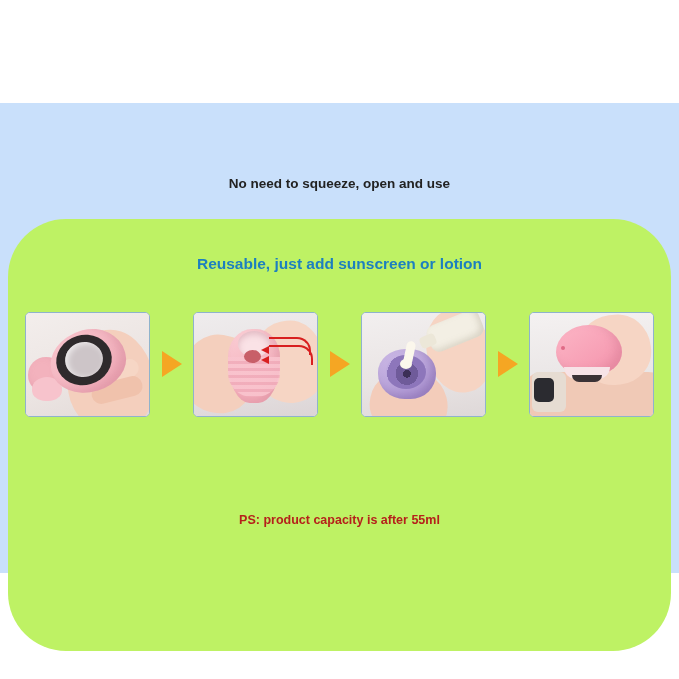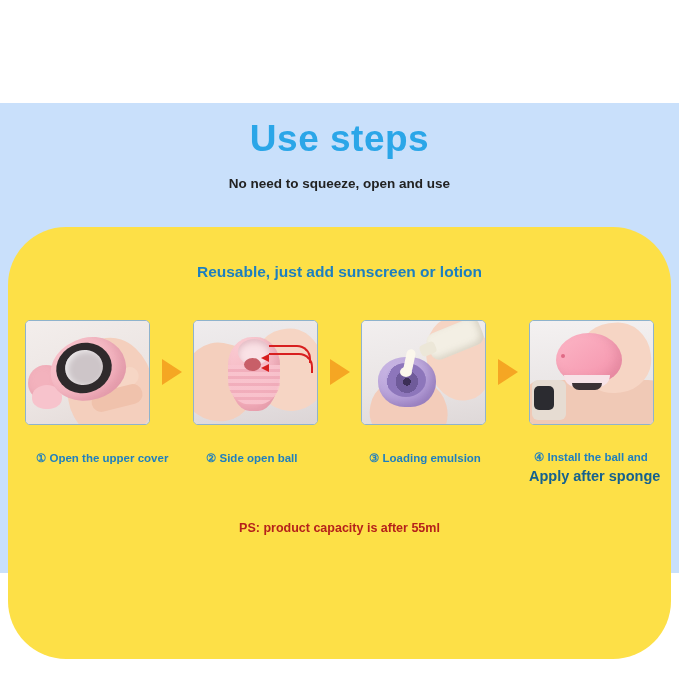--- a/index.html
+++ b/index.html
@@ -22,22 +22,22 @@
     font-size:37px;font-weight:bold;color:#2ba6e8;letter-spacing:.5px;
     line-height:1;
   }
   .subtitle{
     position:absolute;left:0;top:73px;width:679px;text-align:center;
     font-size:13.5px;font-weight:bold;color:#222222;
   }
 
   
   .card{
-    position:absolute;left:8px;top:124px;width:663px;height:432px;
-    background:#fde047;border-radius:58px;
+    position:absolute;left:8px;top:116px;width:663px;height:432px;
+    background:#bef264;border-radius:58px;
   }
 
   .card-heading{
     position:absolute;left:0;top:36px;width:663px;text-align:center;
     font-size:15.5px;font-weight:bold;color:#1c7fc0;
   }
 
   
   .steps{
     position:absolute;left:17px;top:85px;width:629px;height:120px;
@@ -134,21 +134,20 @@
     font-size:12.5px;font-weight:bold;color:#b5211b;
   }
 </style>
 </head>
 <body>
 
 <div class="page">
 
   <div class="banner">
 
-    <div class="title">Use steps</div>
     <div class="subtitle">No need to squeeze, open and use</div>
 
     <div class="card">
 
       <div class="card-heading">Reusable, just add sunscreen or lotion</div>
 
       <div class="steps">
 
         <div class="step-img">
           <div class="ph bg1">
@@ -205,25 +204,18 @@
             <div class="s4-hand"></div>
             <div class="s4-body"></div>
             <div class="s4-base"></div>
             <div class="s4-dark"></div>
             <div class="s4-dot"></div>
           </div>
         </div>
 
       </div>
 
-      <div class="captions">
-        <div class="cap cap1">① Open the upper cover</div>
-        <div class="cap cap2">② Side open ball</div>
-        <div class="cap cap3">③ Loading emulsion</div>
-        <div class="cap cap4">④ Install the ball and</div>
-        <div class="cap cap4b">Apply after sponge</div>
-      </div>
 
       <div class="ps">PS: product capacity is after 55ml</div>
 
     </div>
   </div>
 </div>
 
 </body></html>

